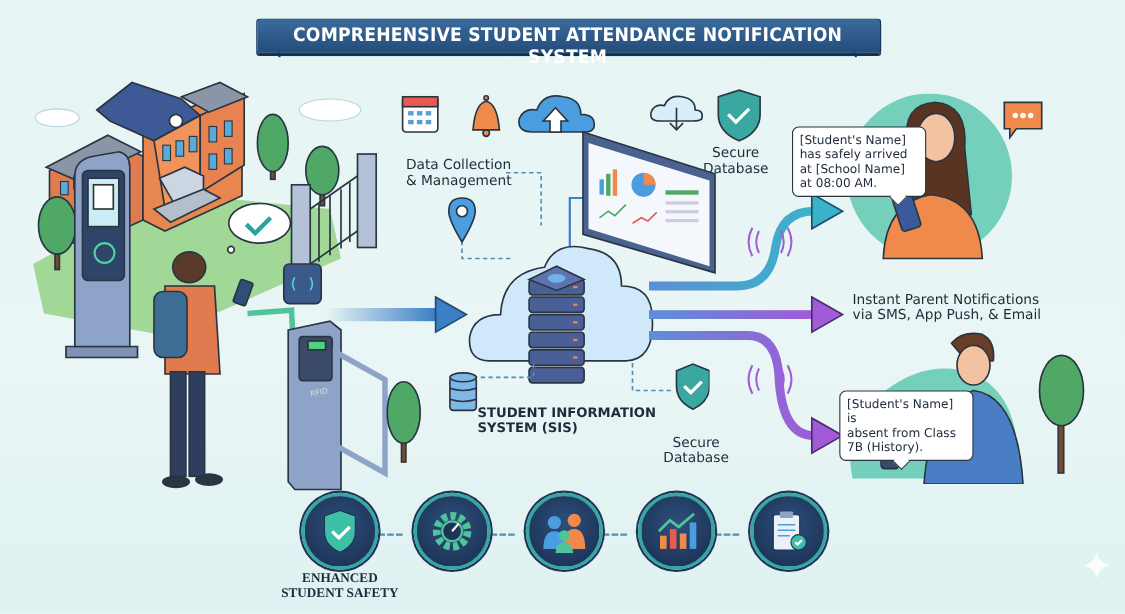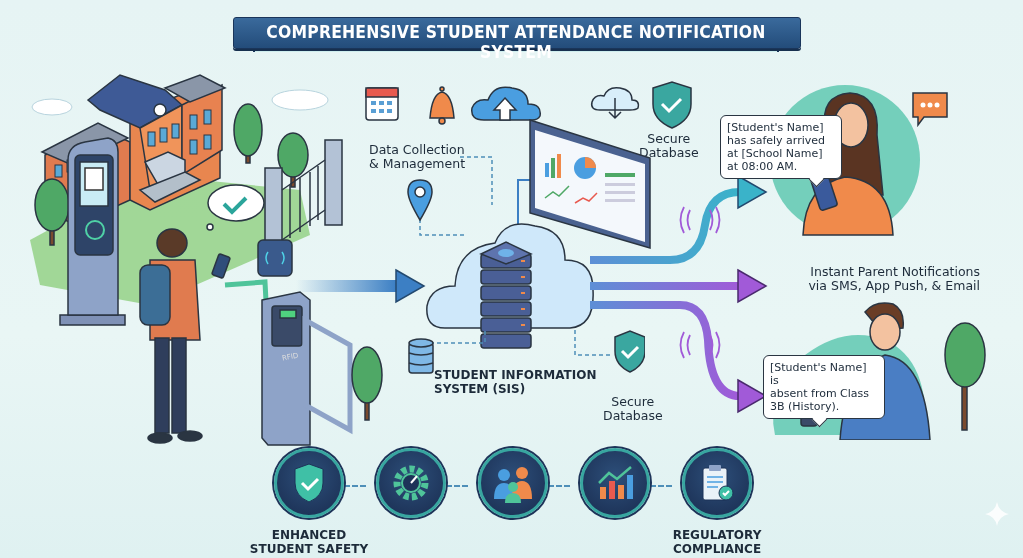--- a/index.html
+++ b/index.html
@@ -50,21 +50,21 @@
   .b1::after { left:90px; bottom:-7px; }
   .b2::after { left:50px; bottom:-7px; }
 
   .benefit { position:absolute; width:130px; text-align:center; }
   .benefit .circle {
     width:64px; height:64px; border-radius:50%; margin:0 auto;
     background: radial-gradient(circle at 50% 40%, #2d4f7a 0%, #1d3358 80%);
     border:3px solid #38a6a0; box-shadow:0 0 0 2px #1d3358;
     display:flex; align-items:center; justify-content:center;
   }
-  .benefit .txt { margin-top:10px; }
+  .benefit .txt { margin-top:0;font-family:Liberation Serif, serif; }
   .dots {
     position:absolute; height:0; border-top:2.5px dashed #4e8fb8; width:22px; top:485px;
   }
   .sparkle { position:absolute; left:985px; top:502px; }
 </style>
 </head>
 <body>
 
 <div class="banner">
   <div class="ribbon"></div>
@@ -319,38 +319,38 @@
   <path d="M3 3 H37 V27 H14 L8 35 L8 27 H3 Z" fill="#f08a4b" stroke="#2a3542" stroke-width="1.5"></path>
   <circle cx="13" cy="15" r="2.5" fill="#fff"></circle>
     <circle cx="20" cy="15" r="2.5" fill="#fff"></circle>
     <circle cx="27" cy="15" r="2.5" fill="#fff"></circle>
 </svg>
 <div class="bubble b1" style="left:720px;top:95px;width:108px">[Student's Name]
 has safely arrived
 at [School Name]
 at 08:00 AM.</div>
 
-<div class="abs label-dark" style="left:775px;top:265px;width:205px;text-align:right;white-space:pre-line;font-size:12.5px">Instant Parent Notifications
+<div class="abs label-dark" style="left:775px;top:265px;width:205px;text-align:left;white-space:pre-line;font-size:12.5px">Instant Parent Notifications
 via SMS, App Push, &amp; Email</div>
 
 <svg class="abs" style="left:765px;top:300px" width="250" height="140">
   <path d="M10 135 Q0 90 40 55 Q80 25 120 40 Q165 60 160 135 Z" fill="#5fc8b0" opacity="0.85"></path>
   <g stroke="#2a3542" stroke-width="1.5">
     <rect x="197" y="70" width="5" height="60" fill="#7a4a2e"></rect>
     <ellipse cx="200" cy="55" rx="20" ry="32" fill="#4fa866"></ellipse>
   </g>
   <path d="M100 12 Q110 0 128 4 Q140 10 138 28 L115 30 Z" fill="#6a3d26" stroke="#2a3542" stroke-width="1.5"></path>
   <ellipse cx="120" cy="32" rx="15" ry="18" fill="#f3c2a0" stroke="#2a3542" stroke-width="1.5"></ellipse>
   <path d="M75 140 Q80 70 120 55 Q160 60 165 140 Z" fill="#4a7ec4" stroke="#2a3542" stroke-width="1.5"></path>
   <path d="M40 120 Q70 100 105 110" fill="none" stroke="#f3c2a0" stroke-width="12"></path>
   <rect x="36" y="110" width="16" height="16" rx="3" fill="#3a4a68" stroke="#2a3542" stroke-width="1.5"></rect>
 </svg>
 <div class="bubble b2" style="left:763px;top:335px;width:108px">[Student's Name] is
 absent from Class
-3B (History).</div>
+7B (History).</div>
 
 <div class="dots" style="left:344px"></div>
 <div class="dots" style="left:446px"></div>
 <div class="dots" style="left:548px"></div>
 <div class="dots" style="left:650px"></div>
 
 <div class="benefit" style="left:244px;top:448px">
   <div class="circle">
     <svg width="36" height="40">
         <path d="M4 6 L18 1 L32 6 L32 20 Q32 33 18 39 Q4 33 4 20 Z" fill="#3fc0a6" stroke="#1d3358" stroke-width="1"></path>
@@ -398,18 +398,17 @@
 <div class="benefit" style="left:652px;top:448px">
   <div class="circle">
     <svg width="38" height="40">
         <rect x="5" y="5" width="24" height="32" rx="2" fill="#eaf2f8" stroke="#1d3358"></rect>
         <rect x="11" y="2" width="12" height="6" rx="1" fill="#8ea3c8"></rect>
         <path d="M9 14 H25 M9 19 H25 M9 24 H20" stroke="#4a9ee0" stroke-width="1.5"></path>
         <circle cx="28" cy="30" r="7" fill="#3fc0a6" stroke="#1d3358"></circle>
         <path d="M25 30 l2 2 l4 -4" fill="none" stroke="#fff" stroke-width="2"></path>
       </svg>
   </div>
-  <div class="txt label-caps"><span>REGULATORY</span><br><span>COMPLIANCE</span></div>
 </div>
 
 <svg class="sparkle" width="24" height="24">
   <path d="M12 0 Q14 10 24 12 Q14 14 12 24 Q10 14 0 12 Q10 10 12 0 Z" fill="#ffffff" opacity="0.85"></path>
 </svg>
 
 </body></html>

